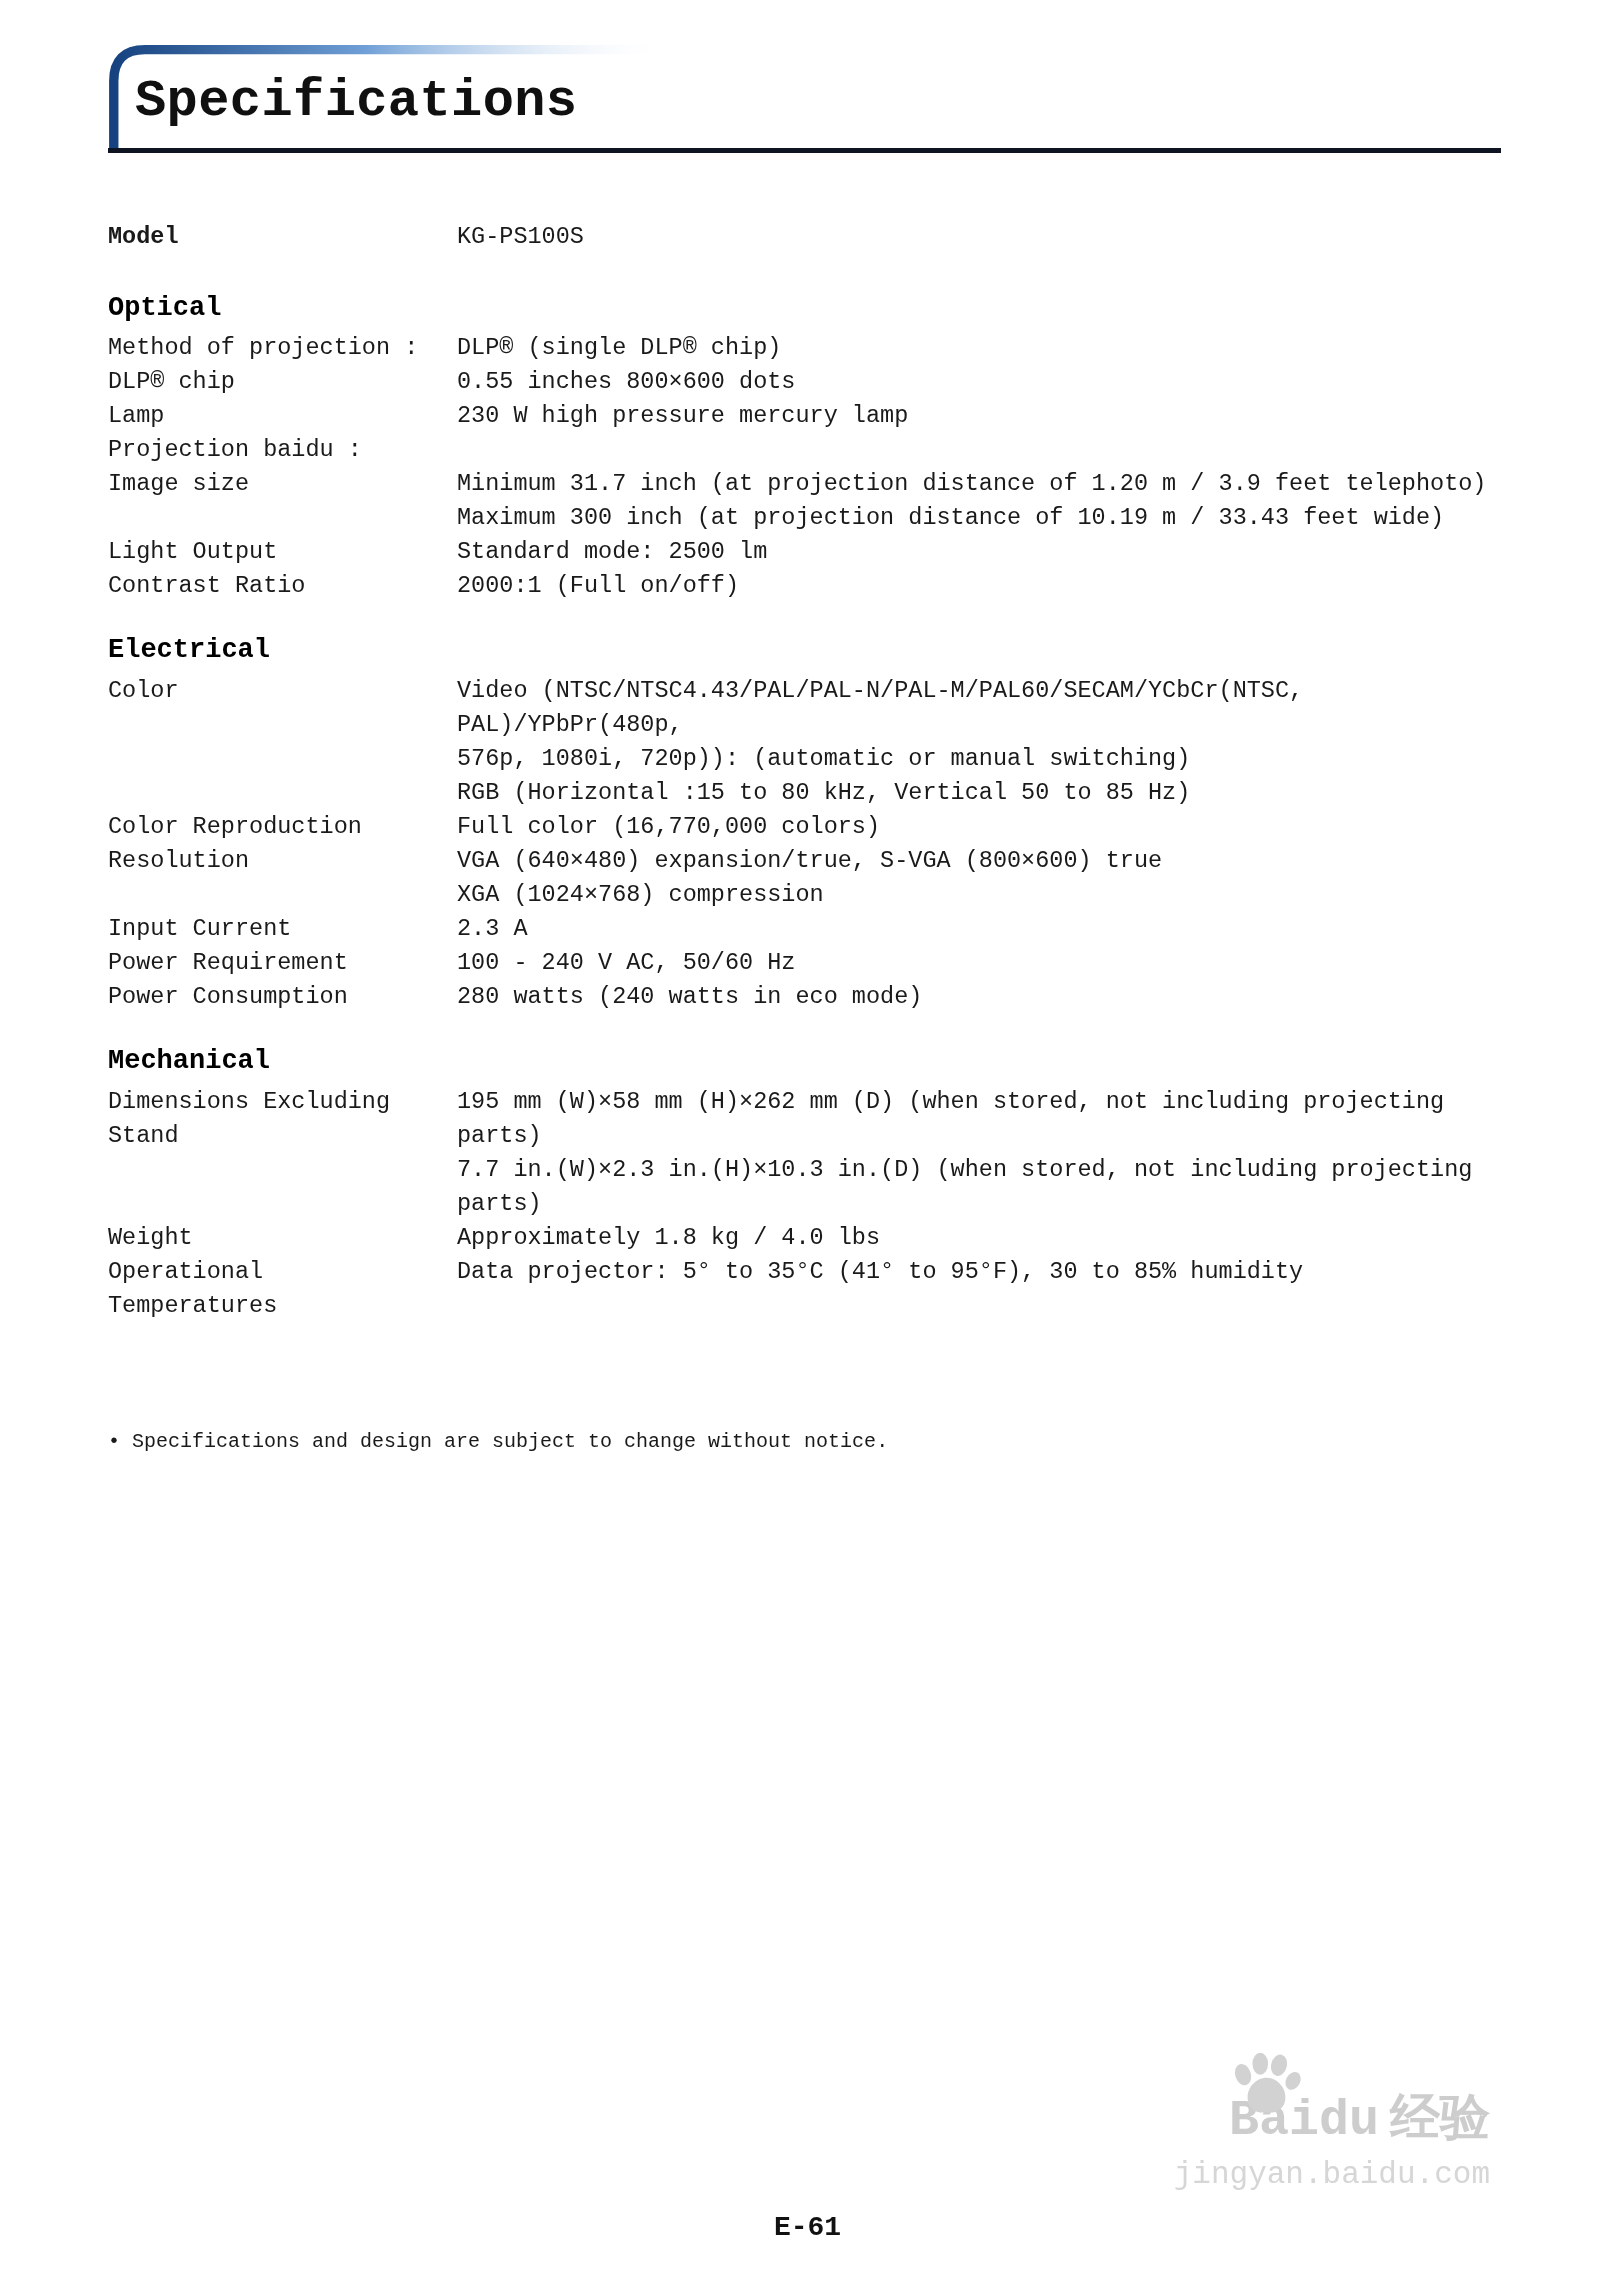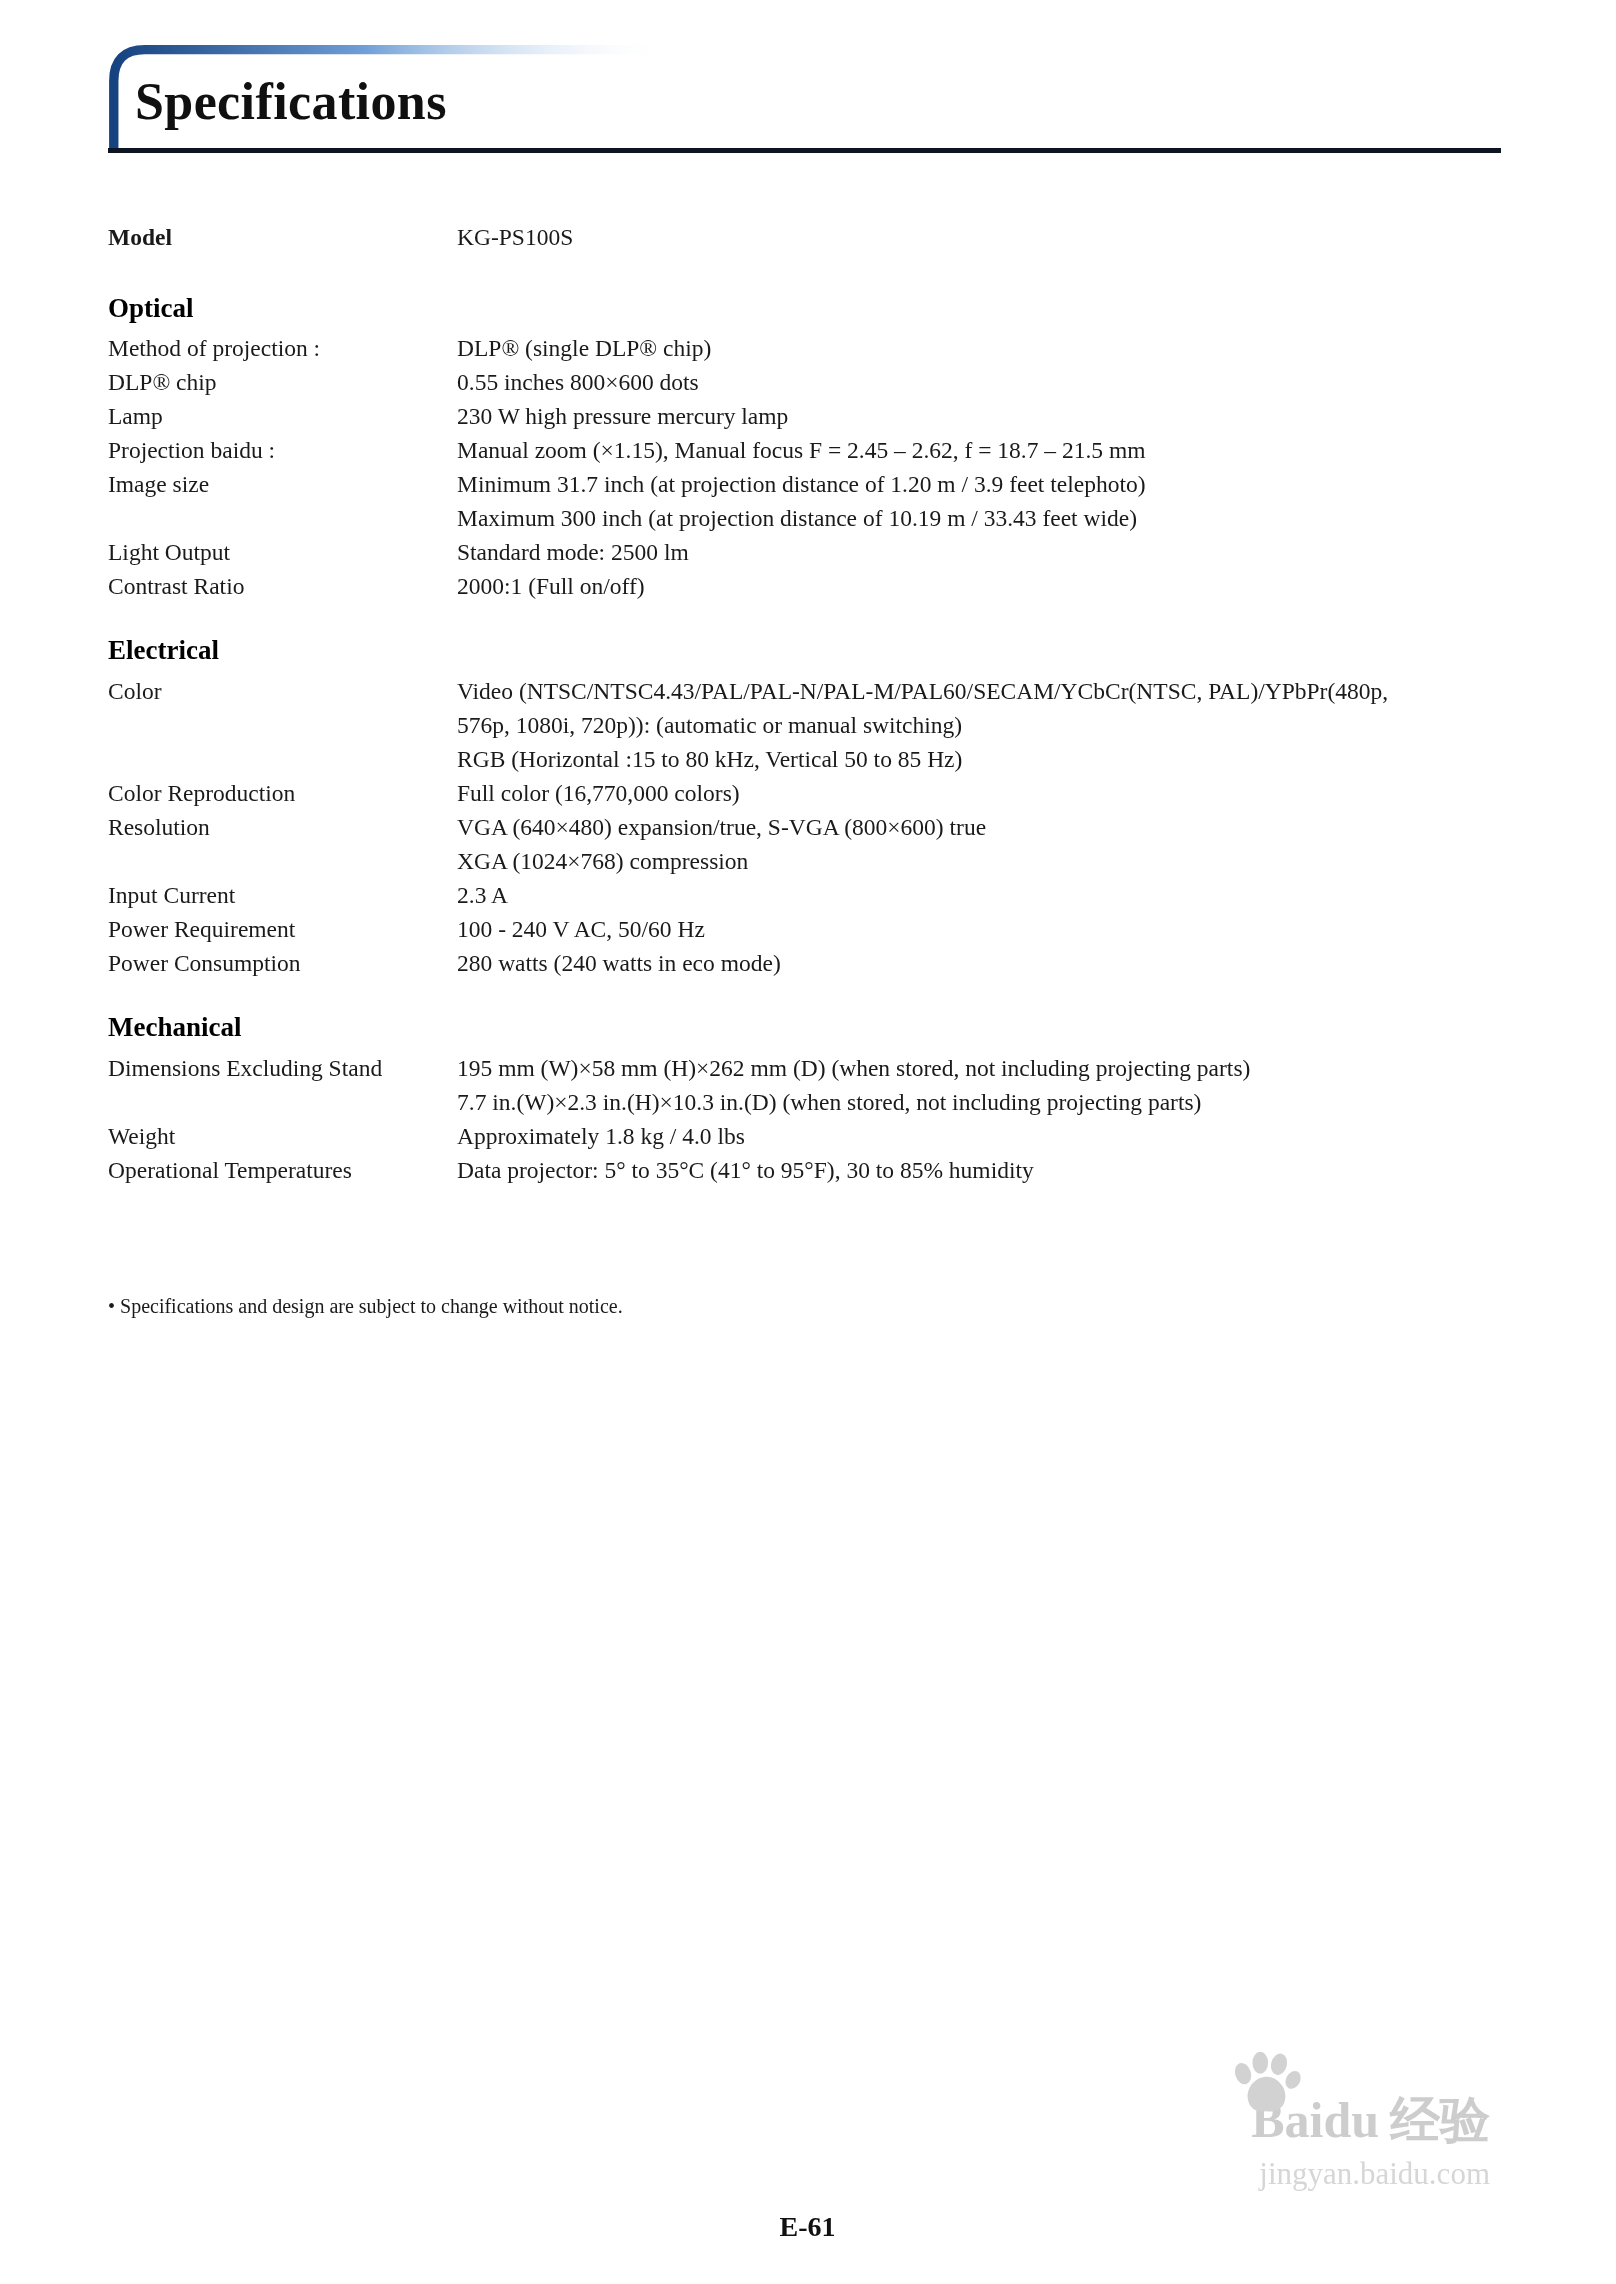--- a/index.html
+++ b/index.html
@@ -2,21 +2,21 @@
 <html style="font-size:12.5px"><head>
 <meta charset="utf-8">
 <style>
   * { margin: 0; padding: 0; box-sizing: border-box; }
   html, body { background: #ffffff; }
   .page {
     position: relative;
     width: 1615px;
     height: 2284px;
     background: #ffffff;
-    font-family: Liberation Serif, serif;
+    font-family: Liberation Mono, monospace;
     color: #1a1a1a;
     overflow: hidden;
   }
   .content {
     position: absolute;
     left: 108px;
     top: 45px;
     width: 1393px;
   }
   
@@ -169,23 +169,20 @@
           </div>
         </div>
         <div class="spec-row">
           <div class="spec-label">Lamp</div>
           <div class="spec-value">
             <div class="spec-line">230 W high pressure mercury lamp</div>
           </div>
         </div>
         <div class="spec-row">
           <div class="spec-label">Projection baidu :</div>
-          <div class="spec-value">
-            <div class="spec-line">Manual zoom (×1.15), Manual focus F = 2.45 – 2.62, f = 18.7 – 21.5 mm</div>
-          </div>
         </div>
         <div class="spec-row">
           <div class="spec-label">Image size</div>
           <div class="spec-value">
             <div class="spec-line">Minimum 31.7 inch (at projection distance of 1.20 m / 3.9 feet telephoto)</div>
             <div class="spec-line">Maximum 300 inch (at projection distance of 10.19 m / 33.43 feet wide)</div>
           </div>
         </div>
         <div class="spec-row">
           <div class="spec-label">Light Output</div>

